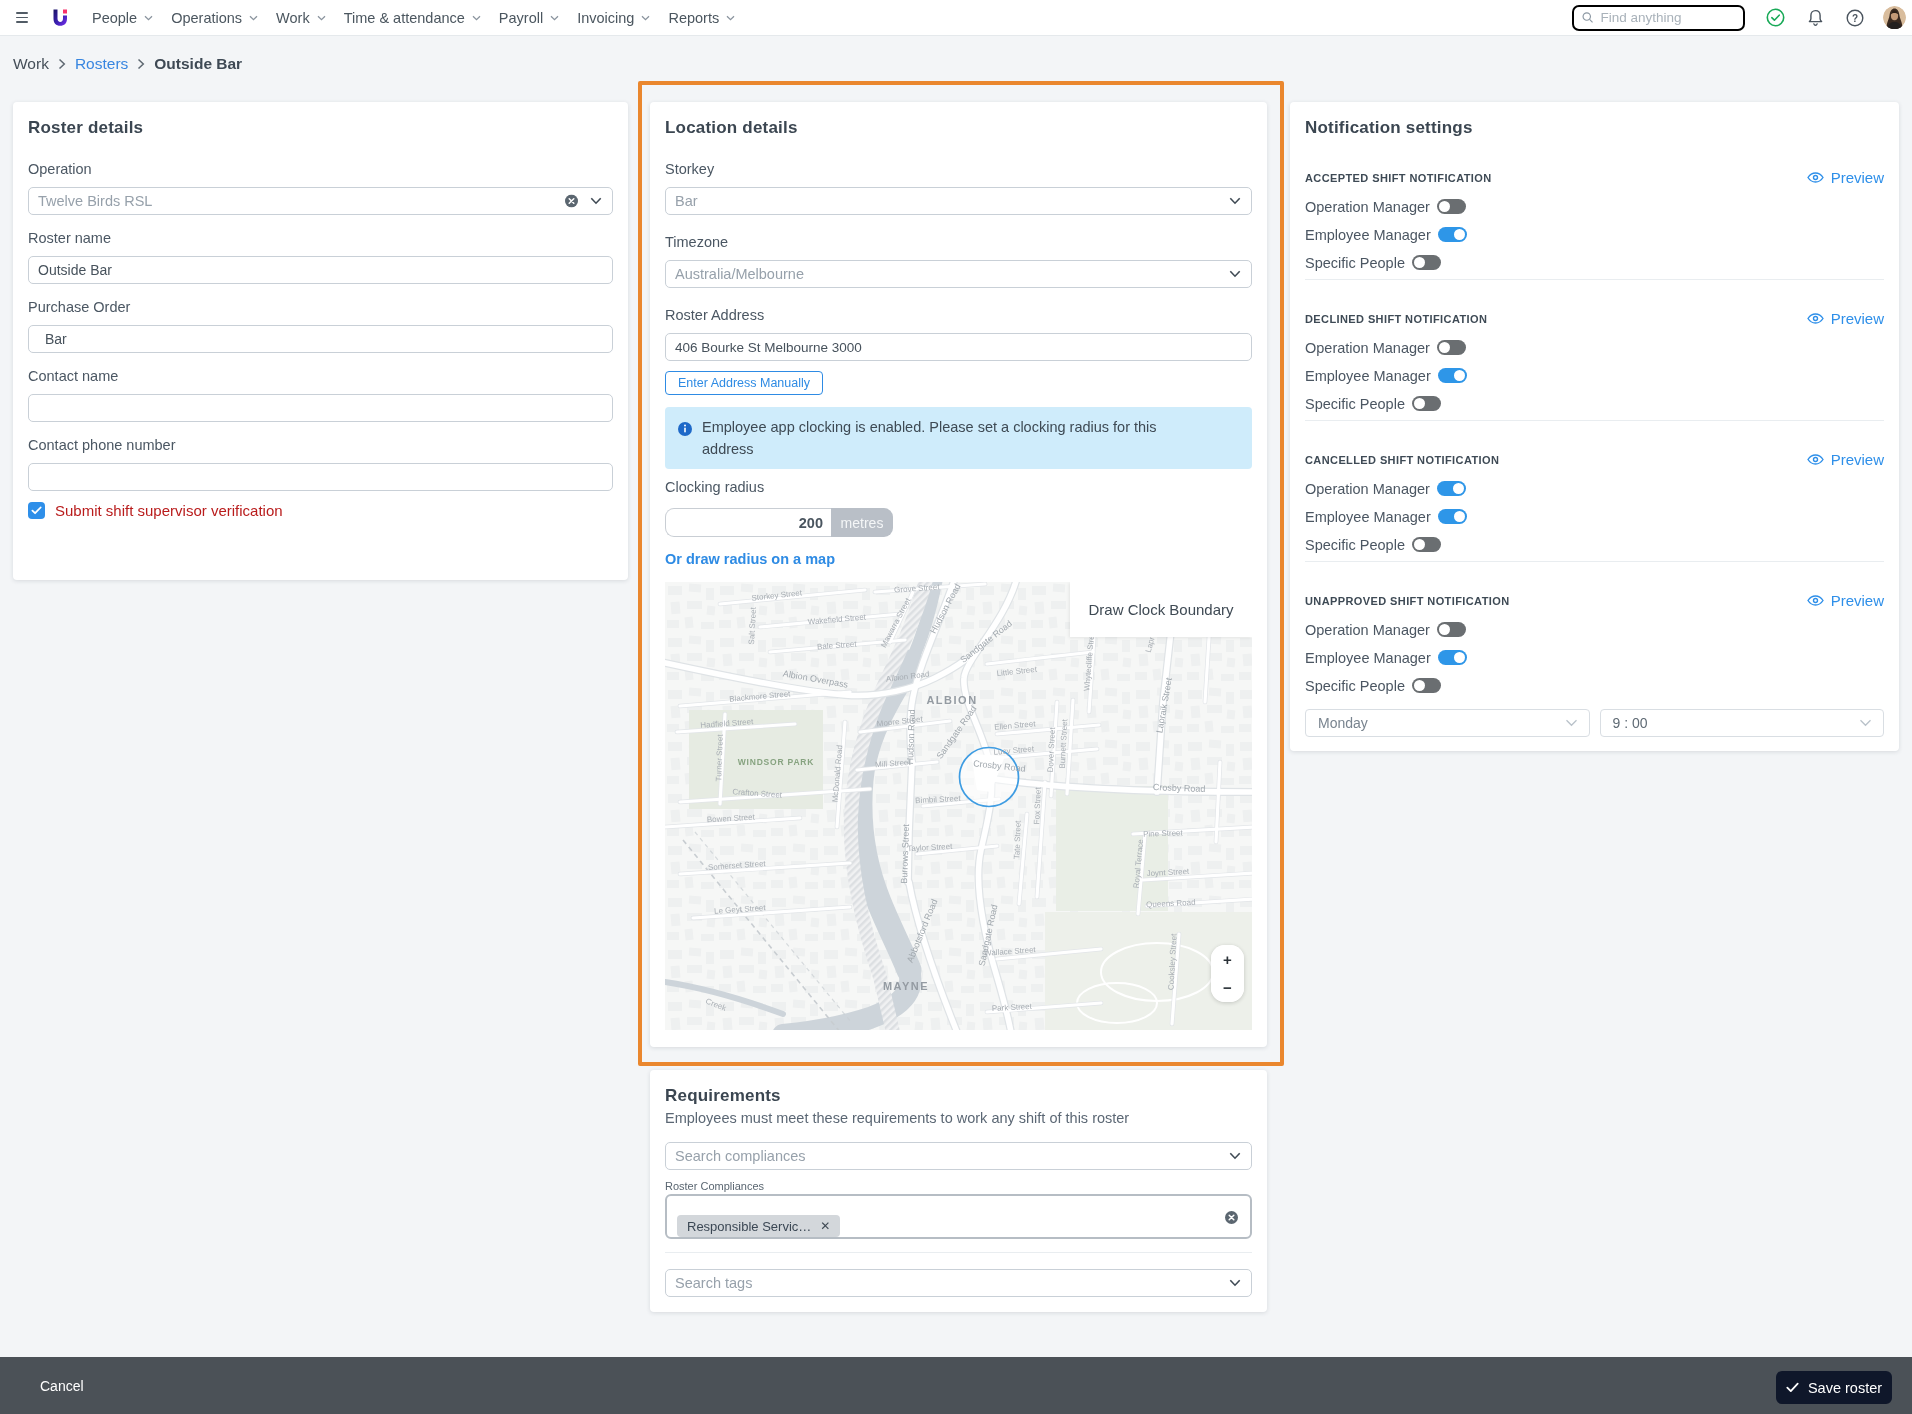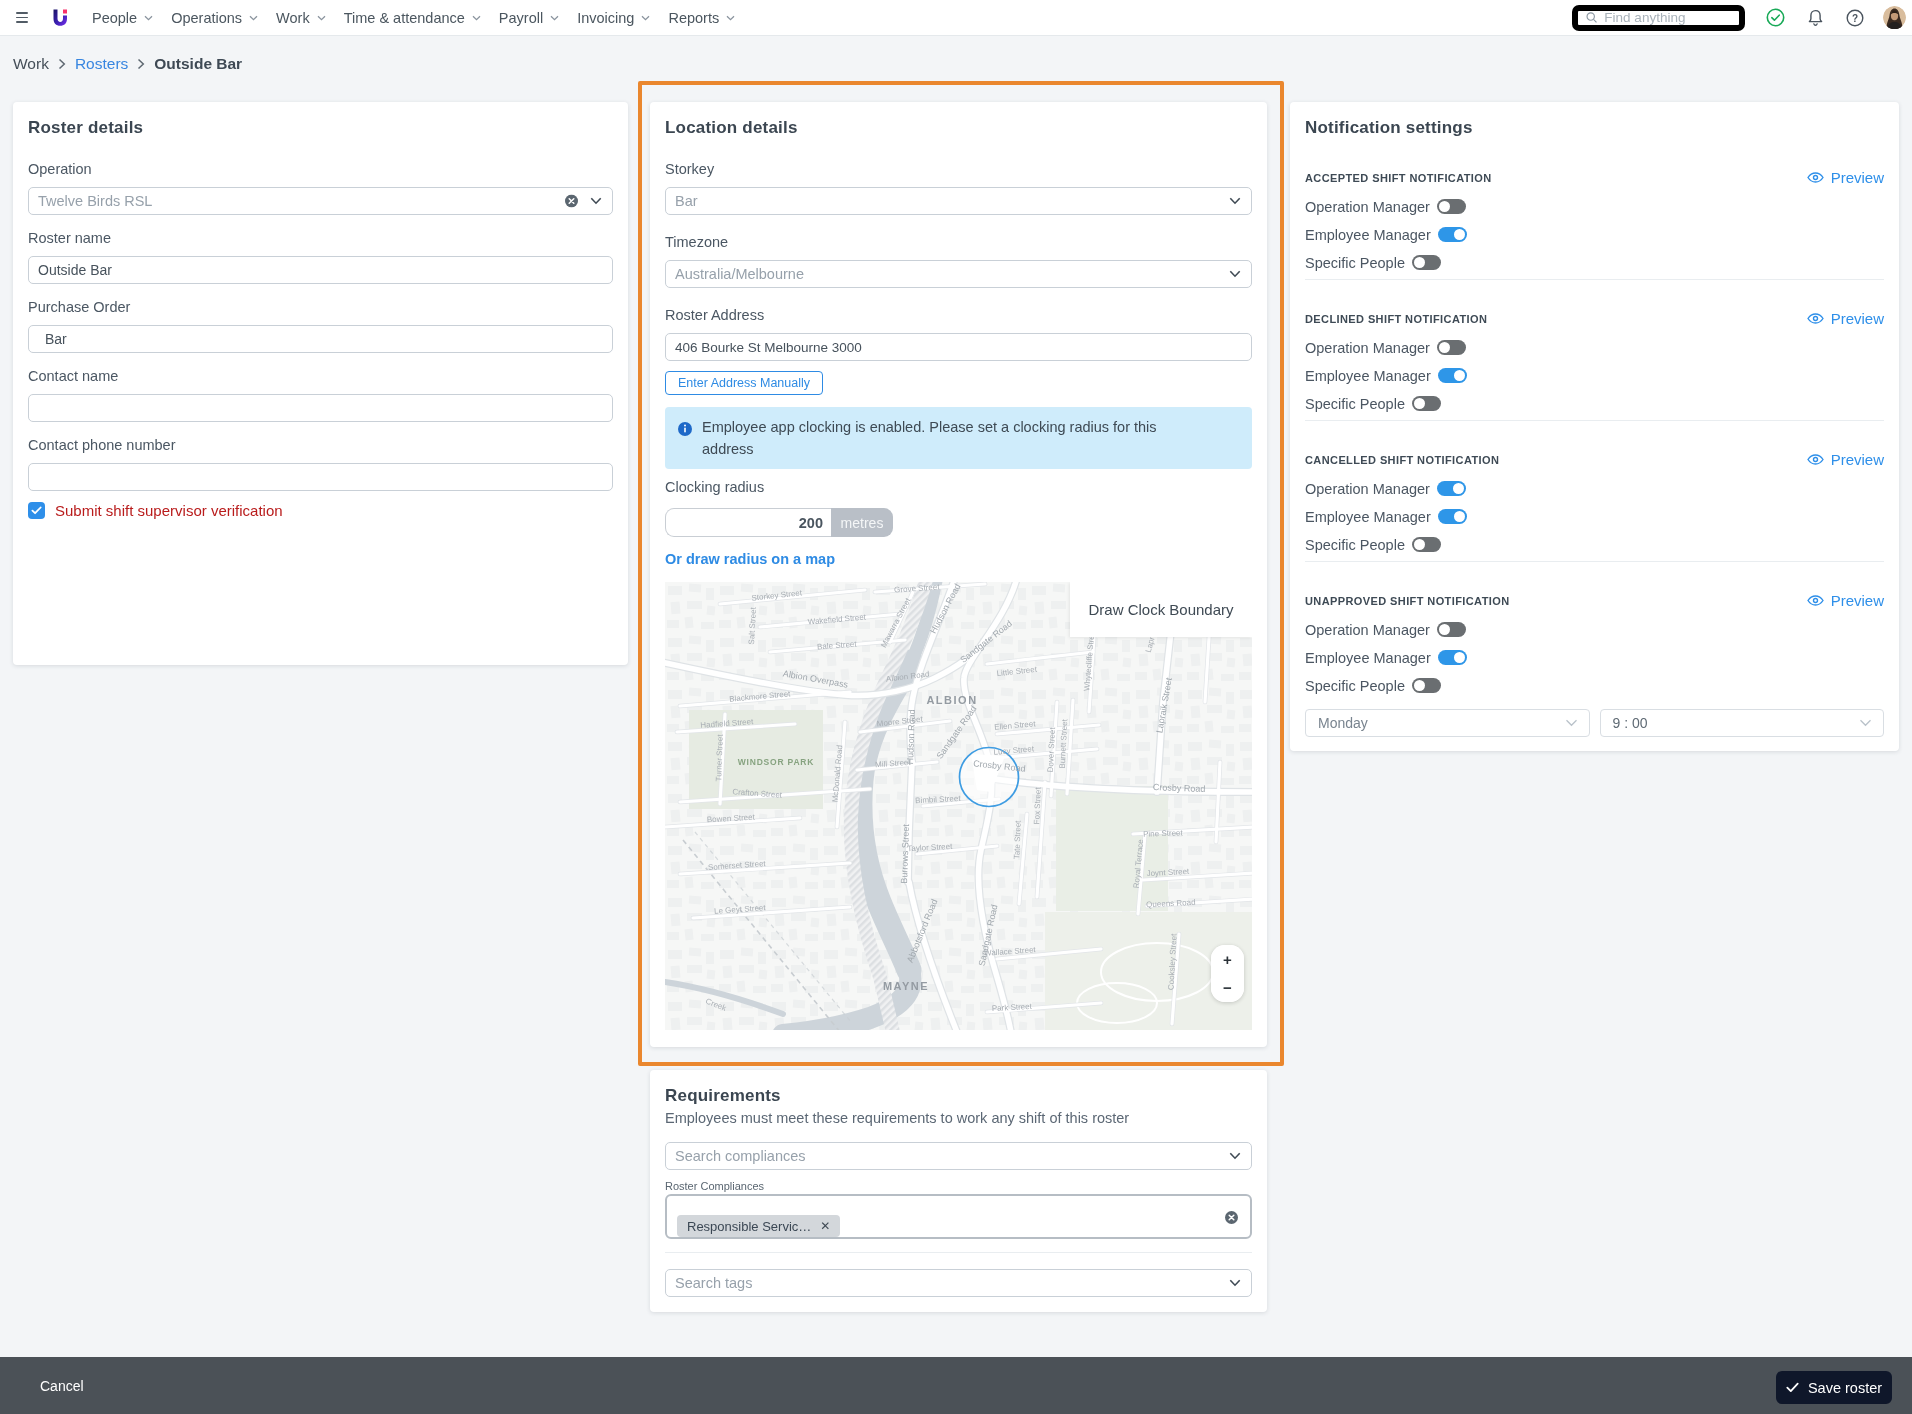--- a/index.html
+++ b/index.html
@@ -18,39 +18,39 @@
     display:flex; align-items:center; z-index:30;
   }
   .hamburger { width:12px; height:11px; margin-left:16px; display:flex; flex-direction:column; justify-content:space-between; cursor:pointer; }
   .hamburger span { display:block; height:1.6px; background:#525c66; border-radius:1px; }
   .brand { margin-left:24px; width:16px; height:17px; display:flex; }
   .nav-menu { display:flex; align-items:center; margin-left:24px; }
   .nav-item { display:flex; align-items:center; color:#4b565f; font-size:14.5px; font-weight:500; margin-right:18px; cursor:pointer; white-space:nowrap; }
   .nav-item svg { margin-left:7px; }
   .nav-right { margin-left:auto; display:flex; align-items:center; }
   .search-box {
-    width:173px; height:26px; border:6px solid #000000; border-radius:7px;
+    width:173px; height:26px; border:2px solid #000000; border-radius:7px;
     display:flex; align-items:center; padding:0 8px; background:#fff; margin-right:18px;
   }
   .search-box input {
     border:none; outline:none; width:100%; font-size:13.5px; color:#5a6570;
     font-family:"Liberation Sans", sans-serif; background:transparent; margin-left:7px;
   }
   .search-box input::placeholder { color:#a9b2ba; }
   .nav-icon-btn { width:24px; height:24px; display:flex; align-items:center; justify-content:center; margin-right:16px; cursor:pointer; }
   .avatar { width:23px; height:23px; border-radius:50%; overflow:hidden; margin-right:6px; cursor:pointer; flex:0 0 auto; }
   
   .breadcrumb { position:absolute; left:13px; top:55px; display:flex; align-items:center; font-size:15.5px; z-index:5; }
   .breadcrumb .bc-sep { margin:0 9px; display:flex; }
   .bc-root { color:#454f59; }
   .bc-link { color:#3886e0; cursor:pointer; }
   .bc-current { color:#3e4954; font-weight:700; }
   
   .card { position:absolute; background:#fff; border-radius:4px; box-shadow:0 1px 4px rgba(44,56,70,.14); padding:0 15px; }
-  #card-roster   { left:13px;   top:102px;  width:615px; height:563px; }
+  #card-roster   { left:13px;   top:102px;  width:615px; height:478px; }
   #card-location { left:650px;  top:102px;  width:617px; height:945px; }
   #card-notify   { left:1290px; top:102px;  width:609px; height:649px; }
   #card-require  { left:650px;  top:1070px; width:617px; height:242px; }
   .card-title { padding-top:16px; font-size:17px; font-weight:700; color:#3b4651; letter-spacing:.2px; line-height:19px; }
   label.fg { display:block; font-size:14.5px; color:#4b5763; margin-top:15px; margin-bottom:10px; line-height:16px; }
   label.fg.first { margin-top:24px; }
   .tx-input {
     width:100%; height:28px; border:1px solid #c9d0d7; border-radius:5px; background:#fff;
     font-family:"Liberation Sans", sans-serif; font-size:14px; color:#47525c; padding:0 9px; outline:none; display:block;
   }

